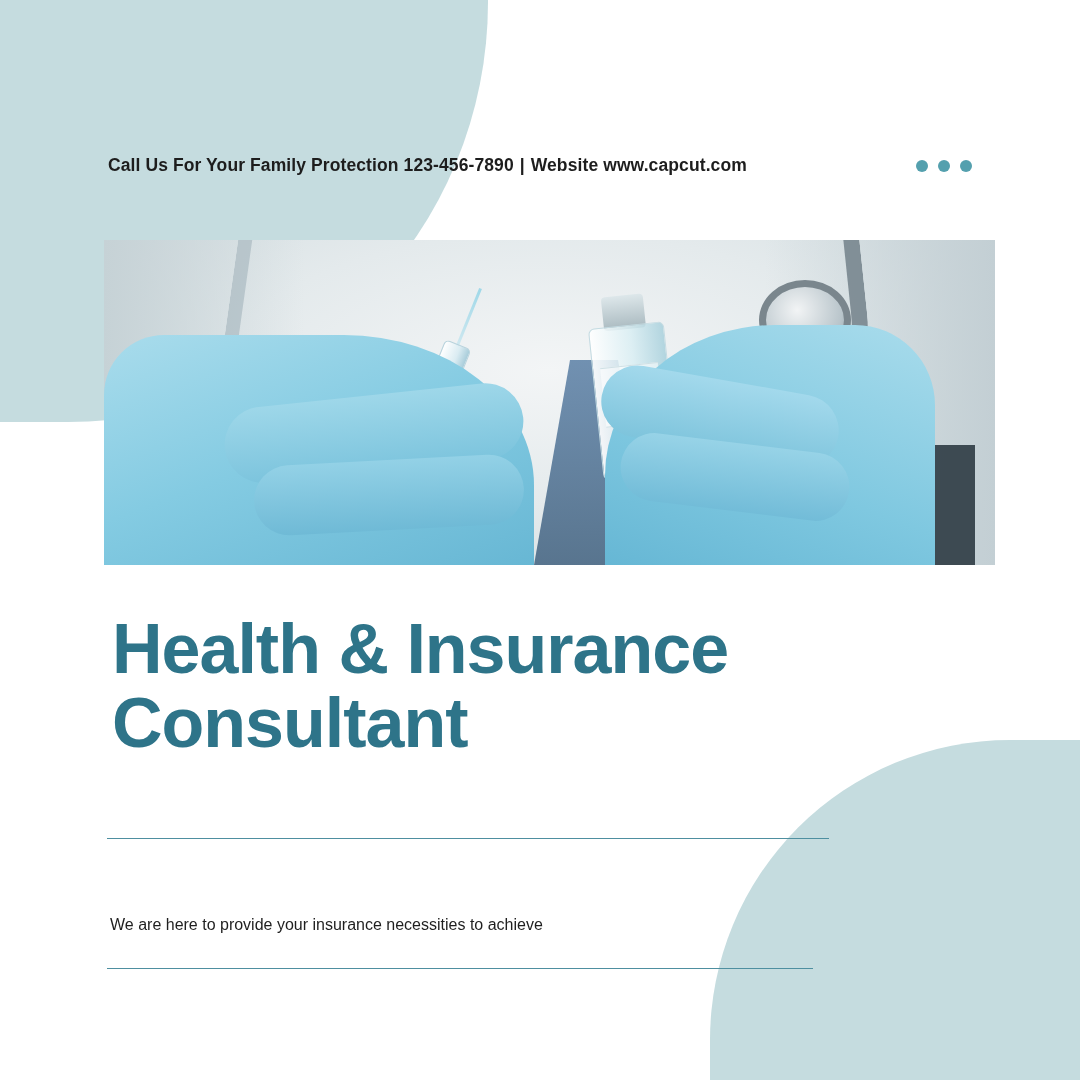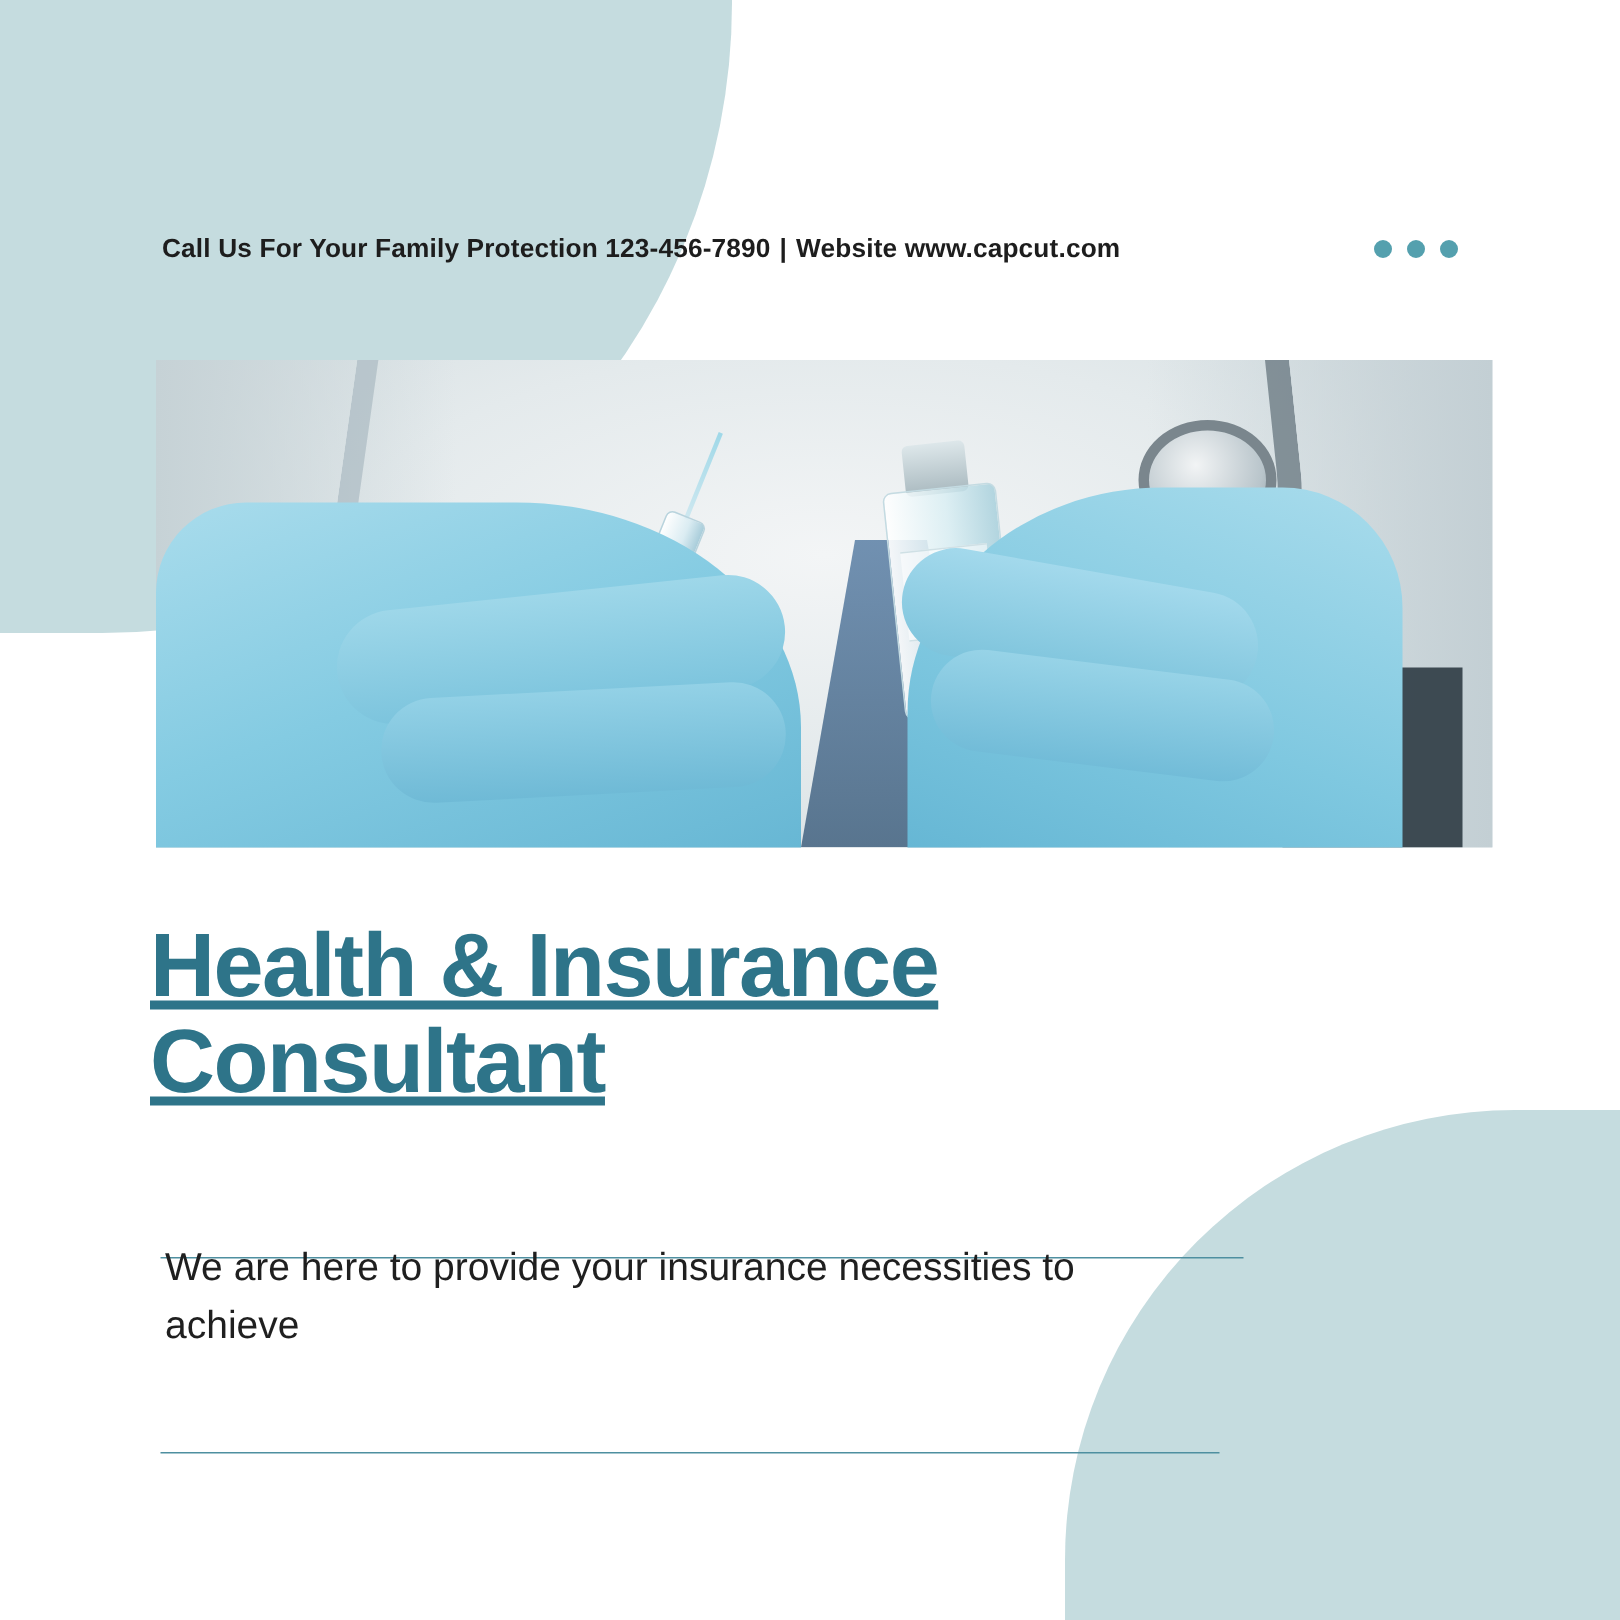--- a/index.html
+++ b/index.html
@@ -285,29 +285,28 @@
     width: 58px;
     height: 58px;
     background: rgba(255,255,255,0.55);
     border-top: 1px solid #cfe0e5;
     border-bottom: 1px solid #cfe0e5;
   }
 
   
   .headline {
     position: absolute;
-    left: 100px;
+    left: 112px;
     top: 612px;
     width: 860px;
-    font-size: 60px;
+    font-size: 70px;
     line-height: 1.06;
     font-weight: bold;
     color: #2e7489;
     letter-spacing: -1px;
-    text-decoration: underline;
   }
 
   .rule-top {
     position: absolute;
     left: 107px;
     top: 838px;
     width: 722px;
     height: 1px;
     background: #4e8fa0;
   }
@@ -316,23 +315,23 @@
     left: 107px;
     top: 968px;
     width: 706px;
     height: 1px;
     background: #4e8fa0;
   }
 
   .subtext {
     position: absolute;
     left: 110px;
-    top: 825px;
+    top: 913px;
     width: 680px;
-    font-size: 26px;
+    font-size: 16px;
     line-height: 1.5;
     color: #1f1f1f;
   }
 </style>
 </head>
 <body>
 
 <div class="poster">
 
   <div class="blob-top-left-inner"></div>

